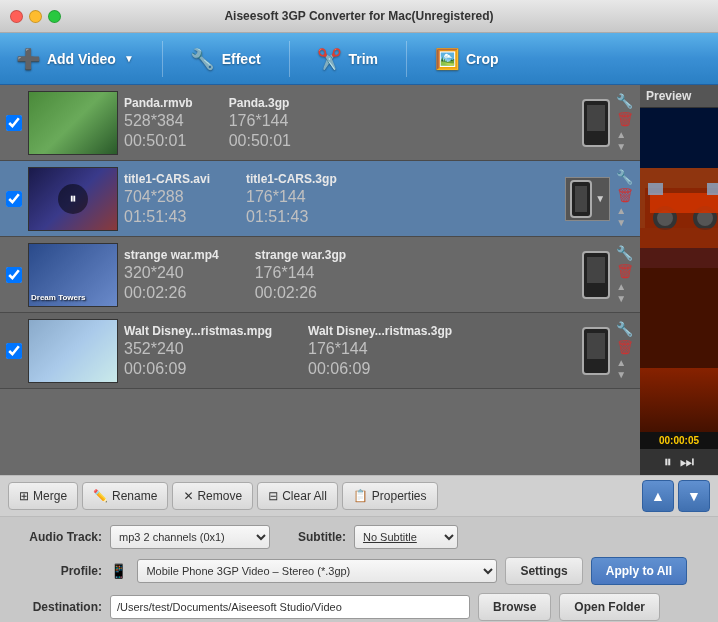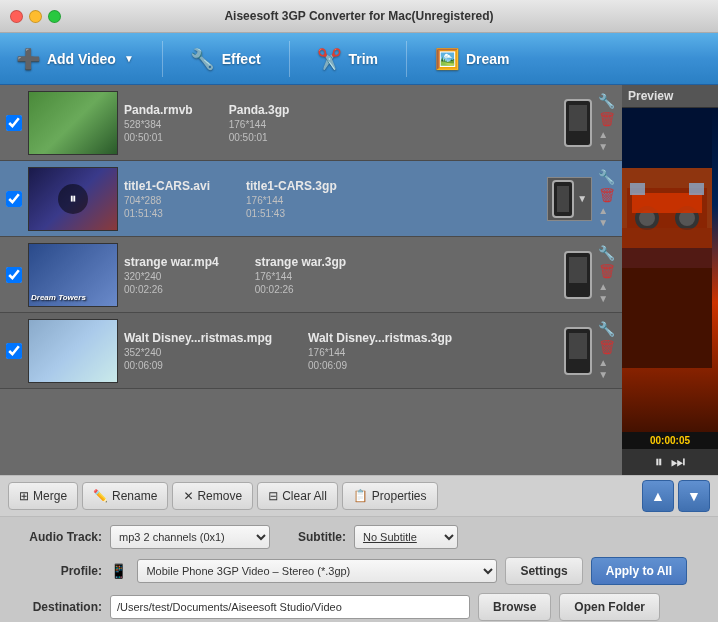--- a/index.html
+++ b/index.html
@@ -113,21 +113,21 @@
       width: 90px;
       height: 64px;
       flex-shrink: 0;
       overflow: hidden;
       border: 1px solid #333;
       position: relative;
     }
     
     .thumb-green { background: linear-gradient(135deg, #4a8a3a, #6aaa5a, #2a5a2a); }
     .thumb-dark { background: linear-gradient(135deg, #1a1a4a, #3a3a8a, #8a3a3a); position: relative; }
-    .thumb-dream { background: linear-gradient(135deg, #2a4a8a, #4a6aaa, #6a8aca); font-style: italic; }
+    .thumb-dream { background: linear-gradient(135deg, #2a4a8a, #4a6aaa, #6a8aca); }
     .thumb-snow { background: linear-gradient(135deg, #8aaaca, #aacaea, #caeaea); }
     .pause-overlay {
       position: absolute;
       top: 50%;
       left: 50%;
       transform: translate(-50%, -50%);
       width: 30px;
       height: 30px;
       background: rgba(0,0,0,0.5);
       border-radius: 50%;
@@ -147,21 +147,21 @@
       flex-direction: column;
       gap: 2px;
     }
     .file-name {
       color: #e8e8e8;
       font-size: 12px;
       font-weight: bold;
     }
     .file-meta {
       color: #c0c0c0;
-      font-size: 10px;
+      font-size: 16px;
     }
     .file-controls {
       display: flex;
       flex-direction: column;
       align-items: center;
       gap: 2px;
     }
     .phone-icon {
       width: 28px;
       height: 48px;
@@ -189,21 +189,21 @@
       flex-direction: column;
       gap: 2px;
     }
     .wrench-icon { color: #7ccc4c; font-size: 14px; cursor: pointer; }
     .trash-icon { color: #cc3333; font-size: 14px; cursor: pointer; }
     .up-down-icons { display: flex; flex-direction: column; }
     .arr-icon { color: #aaa; font-size: 10px; line-height: 1.2; cursor: pointer; }
 
     
     .preview-panel {
-      width: 96px;
+      width: 78px;
       background: #1a1a1a;
       display: flex;
       flex-direction: column;
     }
     .preview-label {
       color: #e0e0e0;
       font-size: 12px;
       font-weight: bold;
       padding: 4px 6px;
       background: #555;
@@ -388,21 +388,21 @@
     <span>Effect</span>
   </div>
   <div class="toolbar-divider"></div>
   <div class="toolbar-btn">
     <span class="toolbar-icon">✂️</span>
     <span>Trim</span>
   </div>
   <div class="toolbar-divider"></div>
   <div class="toolbar-btn">
     <span class="toolbar-icon">🖼️</span>
-    <span>Dream</span>
+    <span>Crop</span>
   </div>
 </div>
 
 <div class="main-area">
 
   <div class="file-list">
 
     <div class="file-row">
       <input type="checkbox" checked="" class="file-row-checkbox" style="">
       <div class="file-thumb thumb-green"></div>

